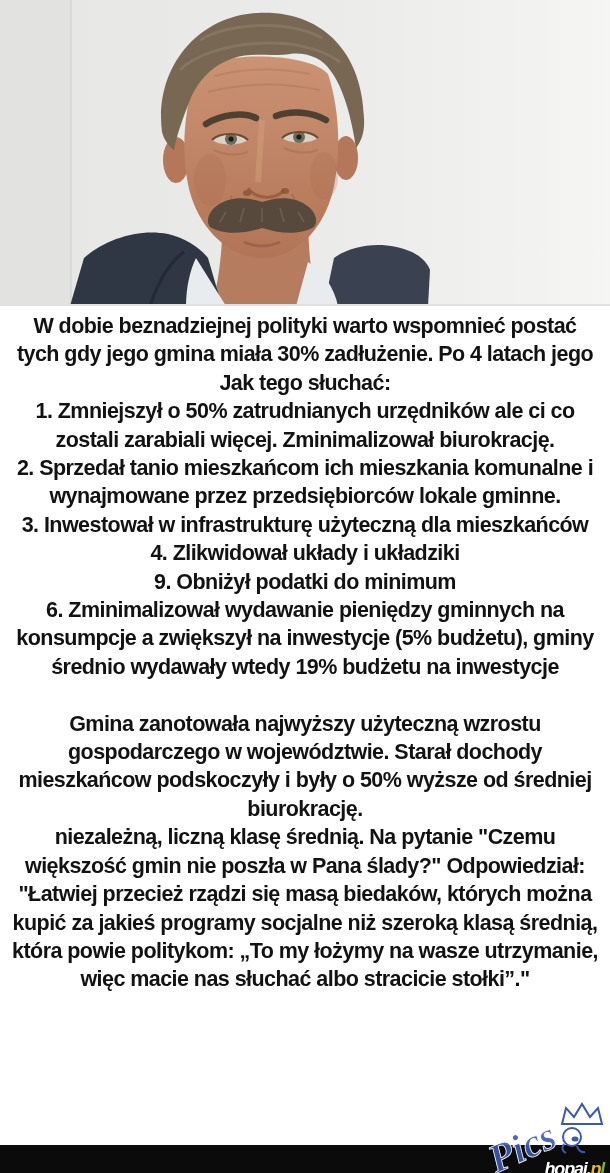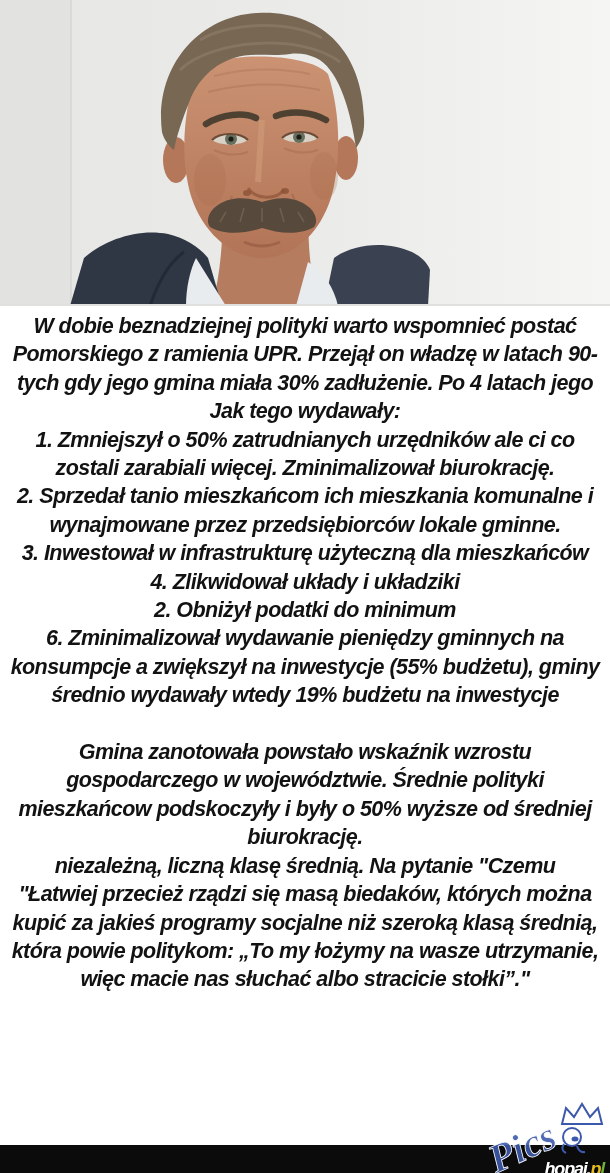--- a/index.html
+++ b/index.html
@@ -18,21 +18,20 @@
   .photo svg{display:block;}
   
   .meme-text{
     position:absolute;top:312px;left:0;right:0;
     text-align:center;
     color:#121212;
     font-weight:700;
     font-size:21.5px;
     line-height:28.4px;
     letter-spacing:-0.55px;
-    font-style:italic;
   }
   .meme-text .line{white-space:nowrap;}
   .meme-text .line.blank{height:28.4px;}
   
   .bottom-bar{
     position:absolute;left:0;top:1145px;width:610px;height:28px;
     background:#0b0b0b;
   }
   
   .logo{
@@ -124,39 +123,39 @@
 
       <path d="M162,132 C154,70 196,16 258,13 C322,10 362,52 364,118 C365,132 361,142 356,148 C352,120 344,88 330,70 C322,58 306,52 290,54 C272,57 250,52 234,58 C214,64 198,80 190,100 C182,120 176,138 174,150 C169,146 164,140 162,132 Z" fill="#776753"></path>
       <path d="M200,40 C230,22 290,20 322,38 M180,70 C210,40 300,32 340,62" stroke="#93836f" stroke-width="3" fill="none" opacity="0.5"></path>
 
       <line x1="0" y1="305" x2="610" y2="305" stroke="#e0e0de" stroke-width="2"></line>
     </svg>
   </div>
 
   <div class="meme-text" id="meme-text">
       <div class="line">W dobie beznadziejnej polityki warto wspomnieć postać</div>
-      <div class="line">Pomorskiego z ramienia UPR. Przejął on władzę w latach 90-</div>
       <div class="line">tych gdy jego gmina miała 30% zadłużenie. Po 4 latach jego</div>
-      <div class="line">Jak tego wydawały:</div>
+      <div class="line">Jak tego słuchać:</div>
       <div class="line">1. Zmniejszył o 50% zatrudnianych urzędników ale ci co</div>
       <div class="line">zostali zarabiali więcej. Zminimalizował biurokrację.</div>
       <div class="line">2. Sprzedał tanio mieszkańcom ich mieszkania komunalne i</div>
       <div class="line">wynajmowane przez przedsiębiorców lokale gminne.</div>
       <div class="line">3. Inwestował w infrastrukturę użyteczną dla mieszkańców</div>
       <div class="line">4. Zlikwidował układy i układziki</div>
-      <div class="line">2. Obniżył podatki do minimum</div>
+      <div class="line">9. Obniżył podatki do minimum</div>
       <div class="line">6. Zminimalizował wydawanie pieniędzy gminnych na</div>
-      <div class="line">konsumpcje a zwiększył na inwestycje (55% budżetu), gminy</div>
+      <div class="line">konsumpcje a zwiększył na inwestycje (5% budżetu), gminy</div>
       <div class="line">średnio wydawały wtedy 19% budżetu na inwestycje</div>
       <div class="line blank"></div>
-      <div class="line">Gmina zanotowała powstało wskaźnik wzrostu</div>
-      <div class="line">gospodarczego w województwie. Średnie polityki</div>
+      <div class="line">Gmina zanotowała najwyższy użyteczną wzrostu</div>
+      <div class="line">gospodarczego w województwie. Starał dochody</div>
       <div class="line">mieszkańcow podskoczyły i były o 50% wyższe od średniej</div>
       <div class="line">biurokrację.</div>
       <div class="line">niezależną, liczną klasę średnią. Na pytanie "Czemu</div>
+      <div class="line">większość gmin nie poszła w Pana ślady?" Odpowiedział:</div>
       <div class="line">"Łatwiej przecież rządzi się masą biedaków, których można</div>
       <div class="line">kupić za jakieś programy socjalne niż szeroką klasą średnią,</div>
       <div class="line">która powie politykom: „To my łożymy na wasze utrzymanie,</div>
       <div class="line">więc macie nas słuchać albo stracicie stołki”."</div>
     </div>
 
   <div class="bottom-bar"></div>
 
   <div class="logo"><span>hopaj</span><span class="c-dot">.</span><span class="c-p">p</span><span class="c-l">l</span></div>
 

